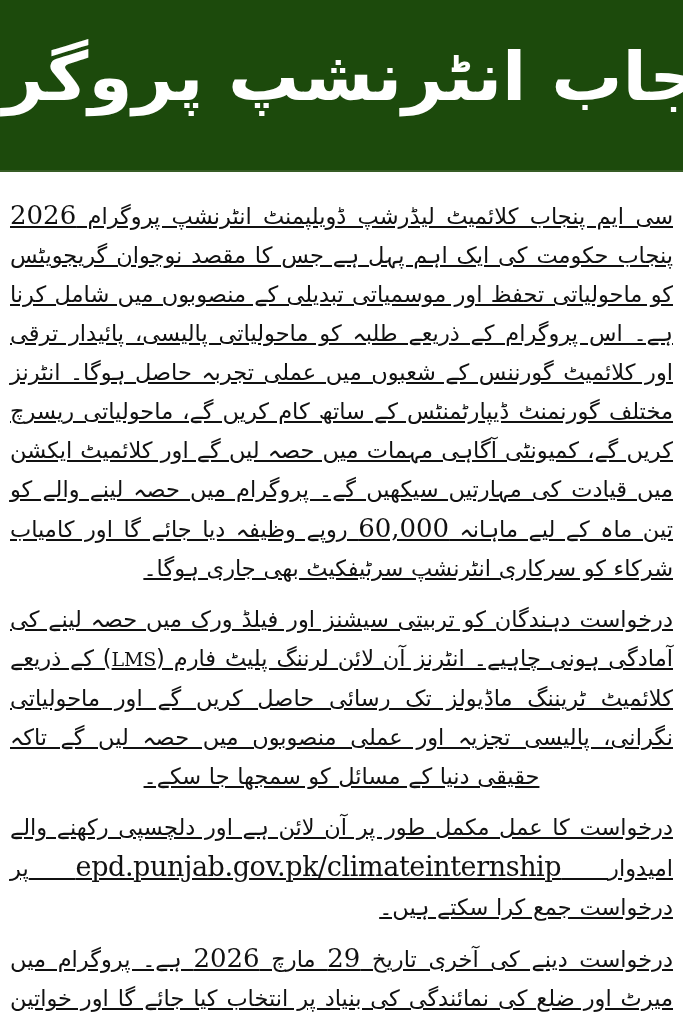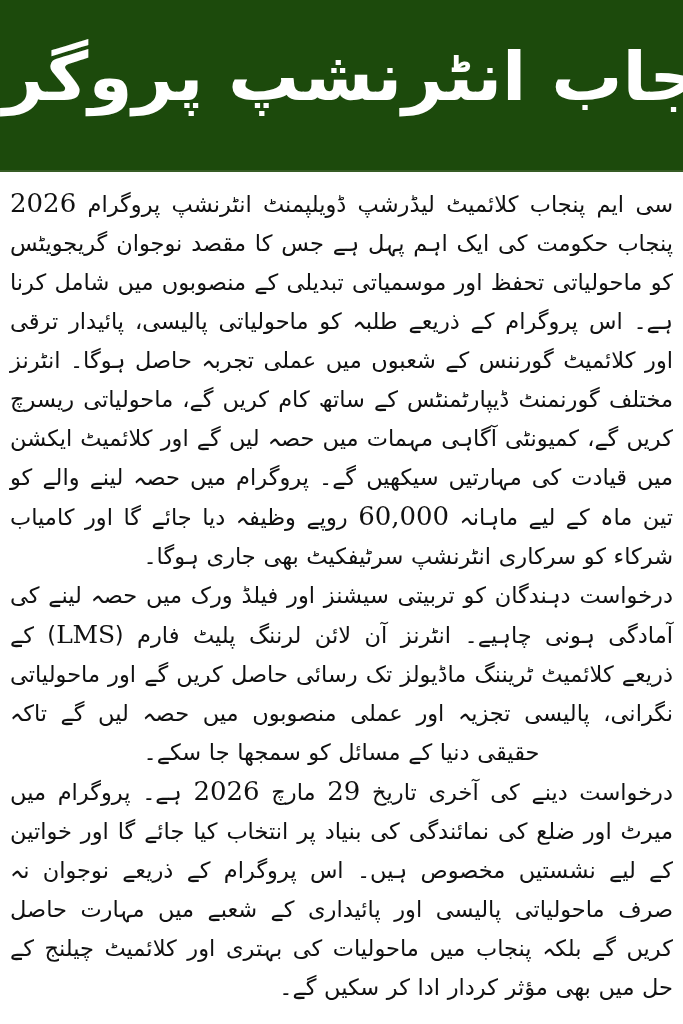--- a/index.html
+++ b/index.html
@@ -75,40 +75,41 @@
   .para {
     direction: rtl;
     unicode-bidi: isolate;
     text-align: justify;
     text-align-last: right;
     color: #111111;
     font-family: "DejaVu Sans", "Liberation Sans", sans-serif;
     font-size: 22.5px;
     line-height: 39px;
     font-weight: 500;
-    margin: 0 0 0 0;
+    margin: 12px 0 0 0;
     padding: 0 4px;
     text-justify: inter-word;
     word-spacing: 0.02em;
+    text-decoration: underline;
   }
 
   .para.center-last {
     text-align-last: center;
   }
 
   .para.url-para {
     text-align-last: right;
   }
 
   .latin {
     font-family: "DejaVu Serif", "Liberation Serif", serif;
     font-weight: 400;
     direction: ltr;
     unicode-bidi: isolate;
-    font-size: 25px;
+    font-size: 19px;
     letter-spacing: -0.2px;
   }
 
   .url-token {
     font-family: "DejaVu Serif", "Liberation Serif", serif;
     font-weight: 400;
     direction: ltr;
     unicode-bidi: isolate;
     font-size: 27px;
     letter-spacing: -0.4px;
@@ -132,17 +133,22 @@
   </div>
   <div class="banner-underline"></div>
 
   <div class="body-area">
 
     <p class="para">سی ایم پنجاب کلائمیٹ لیڈرشپ ڈویلپمنٹ انٹرنشپ پروگرام <span class="num">2026</span> پنجاب حکومت کی ایک اہم پہل ہے جس کا مقصد نوجوان گریجویٹس کو ماحولیاتی تحفظ اور موسمیاتی تبدیلی کے منصوبوں میں شامل کرنا ہے۔ اس پروگرام کے ذریعے طلبہ کو ماحولیاتی پالیسی، پائیدار ترقی اور کلائمیٹ گورننس کے شعبوں میں عملی تجربہ حاصل ہوگا۔ انٹرنز مختلف گورنمنٹ ڈیپارٹمنٹس کے ساتھ کام کریں گے، ماحولیاتی ریسرچ کریں گے، کمیونٹی آگاہی مہمات میں حصہ لیں گے اور کلائمیٹ ایکشن میں قیادت کی مہارتیں سیکھیں گے۔ پروگرام میں حصہ لینے والے کو تین ماہ کے لیے ماہانہ <span class="num">60,000</span> روپے وظیفہ دیا جائے گا اور کامیاب شرکاء کو سرکاری انٹرنشپ سرٹیفکیٹ بھی جاری ہوگا۔</p>
 
 
     <p class="para center-last">درخواست دہندگان کو تربیتی سیشنز اور فیلڈ ورک میں حصہ لینے کی آمادگی ہونی چاہیے۔ انٹرنز آن لائن لرننگ پلیٹ فارم (<span class="latin">LMS</span>) کے ذریعے کلائمیٹ ٹریننگ ماڈیولز تک رسائی حاصل کریں گے اور ماحولیاتی نگرانی، پالیسی تجزیہ اور عملی منصوبوں میں حصہ لیں گے تاکہ حقیقی دنیا کے مسائل کو سمجھا جا سکے۔</p>
 
+    <p class="para url-para">
+      <span>درخواست کا عمل مکمل طور پر آن لائن ہے اور دلچسپی رکھنے والے امیدوار</span>
+      <span class="url-token">epd.punjab.gov.pk/climateinternship</span>
+      <span>پر درخواست جمع کرا سکتے ہیں۔</span>
+    </p>
 
     <p class="para">درخواست دینے کی آخری تاریخ <span class="num">29</span> مارچ <span class="num">2026</span> ہے۔ پروگرام میں میرٹ اور ضلع کی نمائندگی کی بنیاد پر انتخاب کیا جائے گا اور خواتین کے لیے  نشستیں مخصوص ہیں۔ اس پروگرام کے ذریعے نوجوان نہ صرف ماحولیاتی پالیسی اور پائیداری کے شعبے میں مہارت حاصل کریں گے بلکہ پنجاب میں ماحولیات کی بہتری اور کلائمیٹ چیلنج کے حل میں بھی مؤثر کردار ادا کر سکیں گے۔</p>
 
   </div>
 </div>
 
 </body></html>

